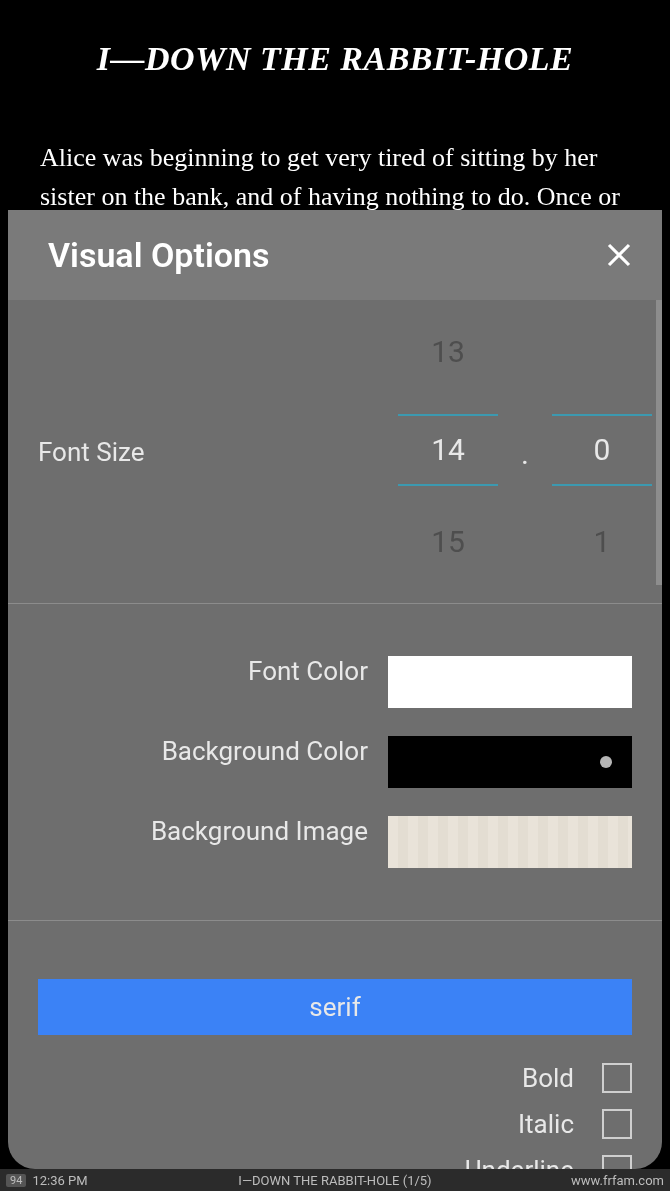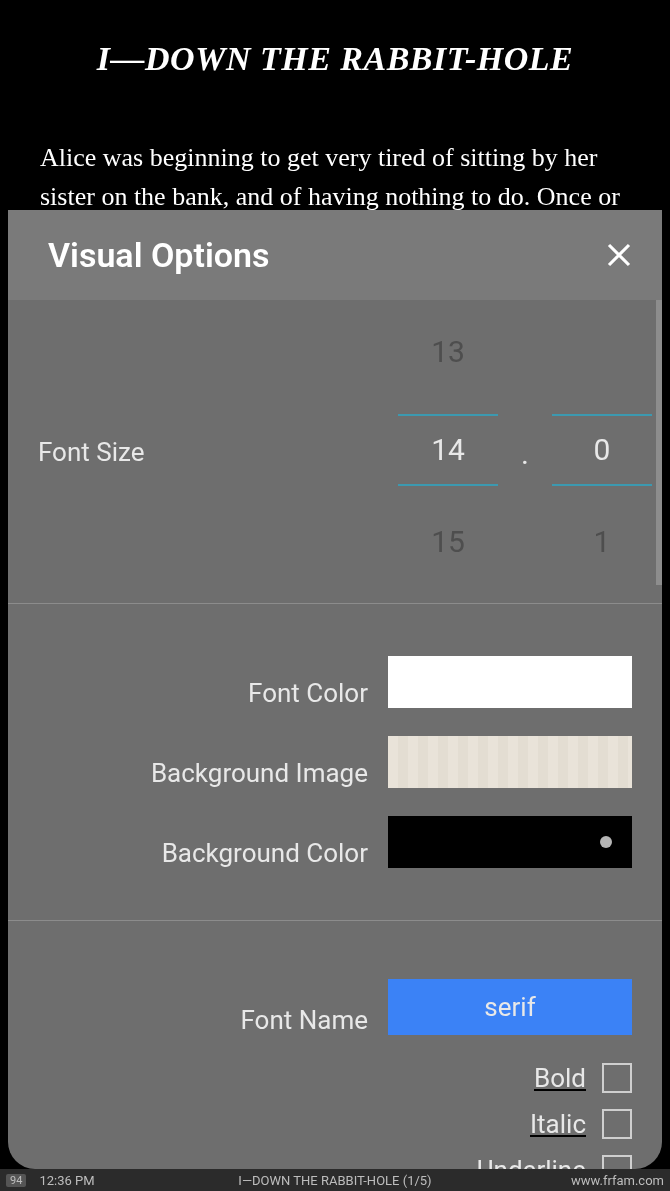--- a/index.html
+++ b/index.html
@@ -28,39 +28,39 @@
   .fs-row { display: flex; align-items: center; height: 255px; }
   .fs-label { flex: 0 0 360px; text-align: left; color: #e8e8e8; font-size: 26px; padding-right: 20px; }
   .picker { flex: 1; display: flex; align-items: center; justify-content: center; gap: 12px; height: 100%; position: relative; }
   .picker-col { width: 100px; text-align: center; position: relative; height: 100%; }
   .picker-val { position: absolute; left: 0; right: 0; font-size: 30px; color: #e8e8e8; }
   .picker-val.faded { color: #4e4e4e; }
   .picker-line { position: absolute; left: 0; right: 0; height: 2px; background: #3c99b0; }
   .dot-sep { width: 30px; text-align: center; color: #e8e8e8; font-size: 30px; align-self: center; margin-top: 4px;}
 
   
-  .opt-row { display: flex; align-items: flex-end; margin: 28px 0; }
+  .opt-row { display: flex; align-items: flex-start; margin: 28px 0; }
   .opt-label { flex: 0 0 350px; text-align: right; color: #e8e8e8; font-size: 26px; padding-right: 20px; }
   .swatch { flex: 1; height: 52px; position: relative; }
   .swatch.white { background: #fff; }
   .swatch.black { background: #000; }
   .swatch.black::after { content:''; position:absolute; right:20px; top:50%; width:12px; height:12px; border-radius:50%; background:#b5b5b5; transform:translateY(-50%); }
   .swatch.bgimg { background: repeating-linear-gradient(90deg, #e9e3d9 0 10px, #e3ddd2 10px 20px); }
 
   
   .fontname-val { flex:1; height:56px; background:#3b82f6; color:#e8e8e8; font-size:26px; display:flex; align-items:center; justify-content:center; }
 
   
-  .check-row { display:flex; justify-content:flex-end; align-items:center; gap:16px; margin:16px 0;text-decoration:underline; }
+  .check-row { display:flex; justify-content:flex-end; align-items:center; gap:28px; margin:16px 0; }
   .check-label { color:#e8e8e8; font-size:26px; }
   .checkbox { width:30px; height:30px; border:2.5px solid #cfcfcf; }
 
   
   .status { position:absolute; left:0; right:0; bottom:0; height:22px; background:#2b2b2b; color:#bdbdbd; font-size:13px; display:flex; align-items:center; padding:0 6px; }
-  .status .badge { background:#555; padding:0 4px; border-radius:2px; margin-right:13px; font-size:11px;}
+  .status .badge { background:#555; padding:0 4px; border-radius:2px; margin-right:6px; font-size:11px;}
   .status .center { position:absolute; left:50%; transform:translateX(-50%); }
   .status .right { margin-left:auto; }
 </style>
 </head>
 <body>
 
 <div class="reader">
   <div class="chapter-title">I—DOWN THE RABBIT-HOLE</div>
   <div class="body-text">Alice was beginning to get very tired of sitting by her sister on the bank, and of having nothing to do. Once or</div>
 </div>
@@ -99,32 +99,31 @@
         </div>
       </div>
     </div>
 
     <div class="section">
       <div class="opt-row">
         <div class="opt-label">Font Color</div>
         <div class="swatch white"></div>
       </div>
       <div class="opt-row">
+        <div class="opt-label">Background Color</div>
+        <div class="swatch black"></div>
+      </div>
+      <div class="opt-row">
         <div class="opt-label">Background Image</div>
         <div class="swatch bgimg"></div>
-      </div>
-      <div class="opt-row">
-        <div class="opt-label">Background Color</div>
-        <div class="swatch black"></div>
       </div>
     </div>
 
     <div class="section" style="border-bottom:none; padding-top:30px;">
       <div class="opt-row">
-        <div class="opt-label">Font Name</div>
         <div class="fontname-val">serif</div>
       </div>
       <div class="check-row">
         <div class="check-label">Bold</div>
         <div class="checkbox"></div>
       </div>
       <div class="check-row">
         <div class="check-label">Italic</div>
         <div class="checkbox"></div>
       </div>

